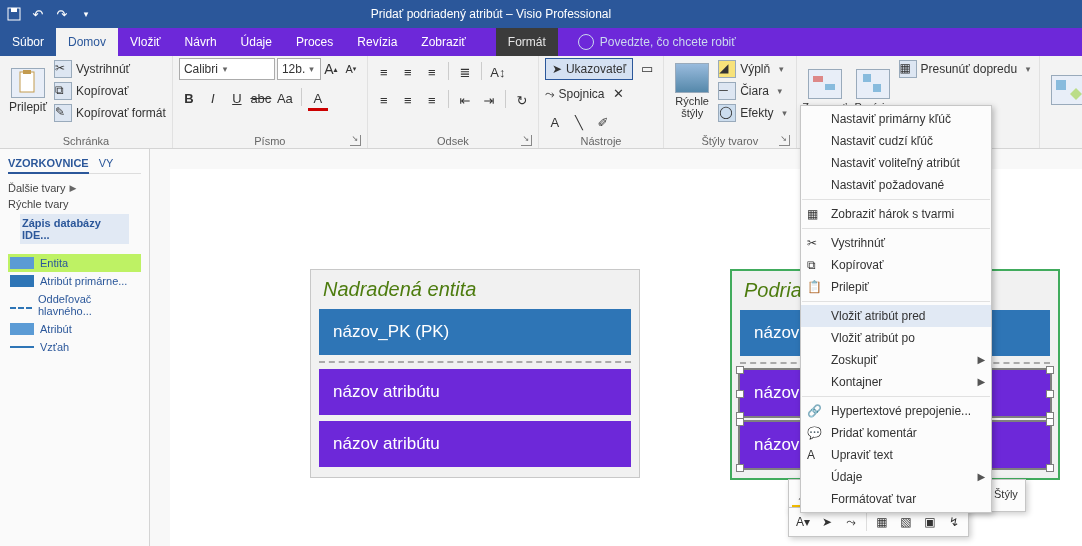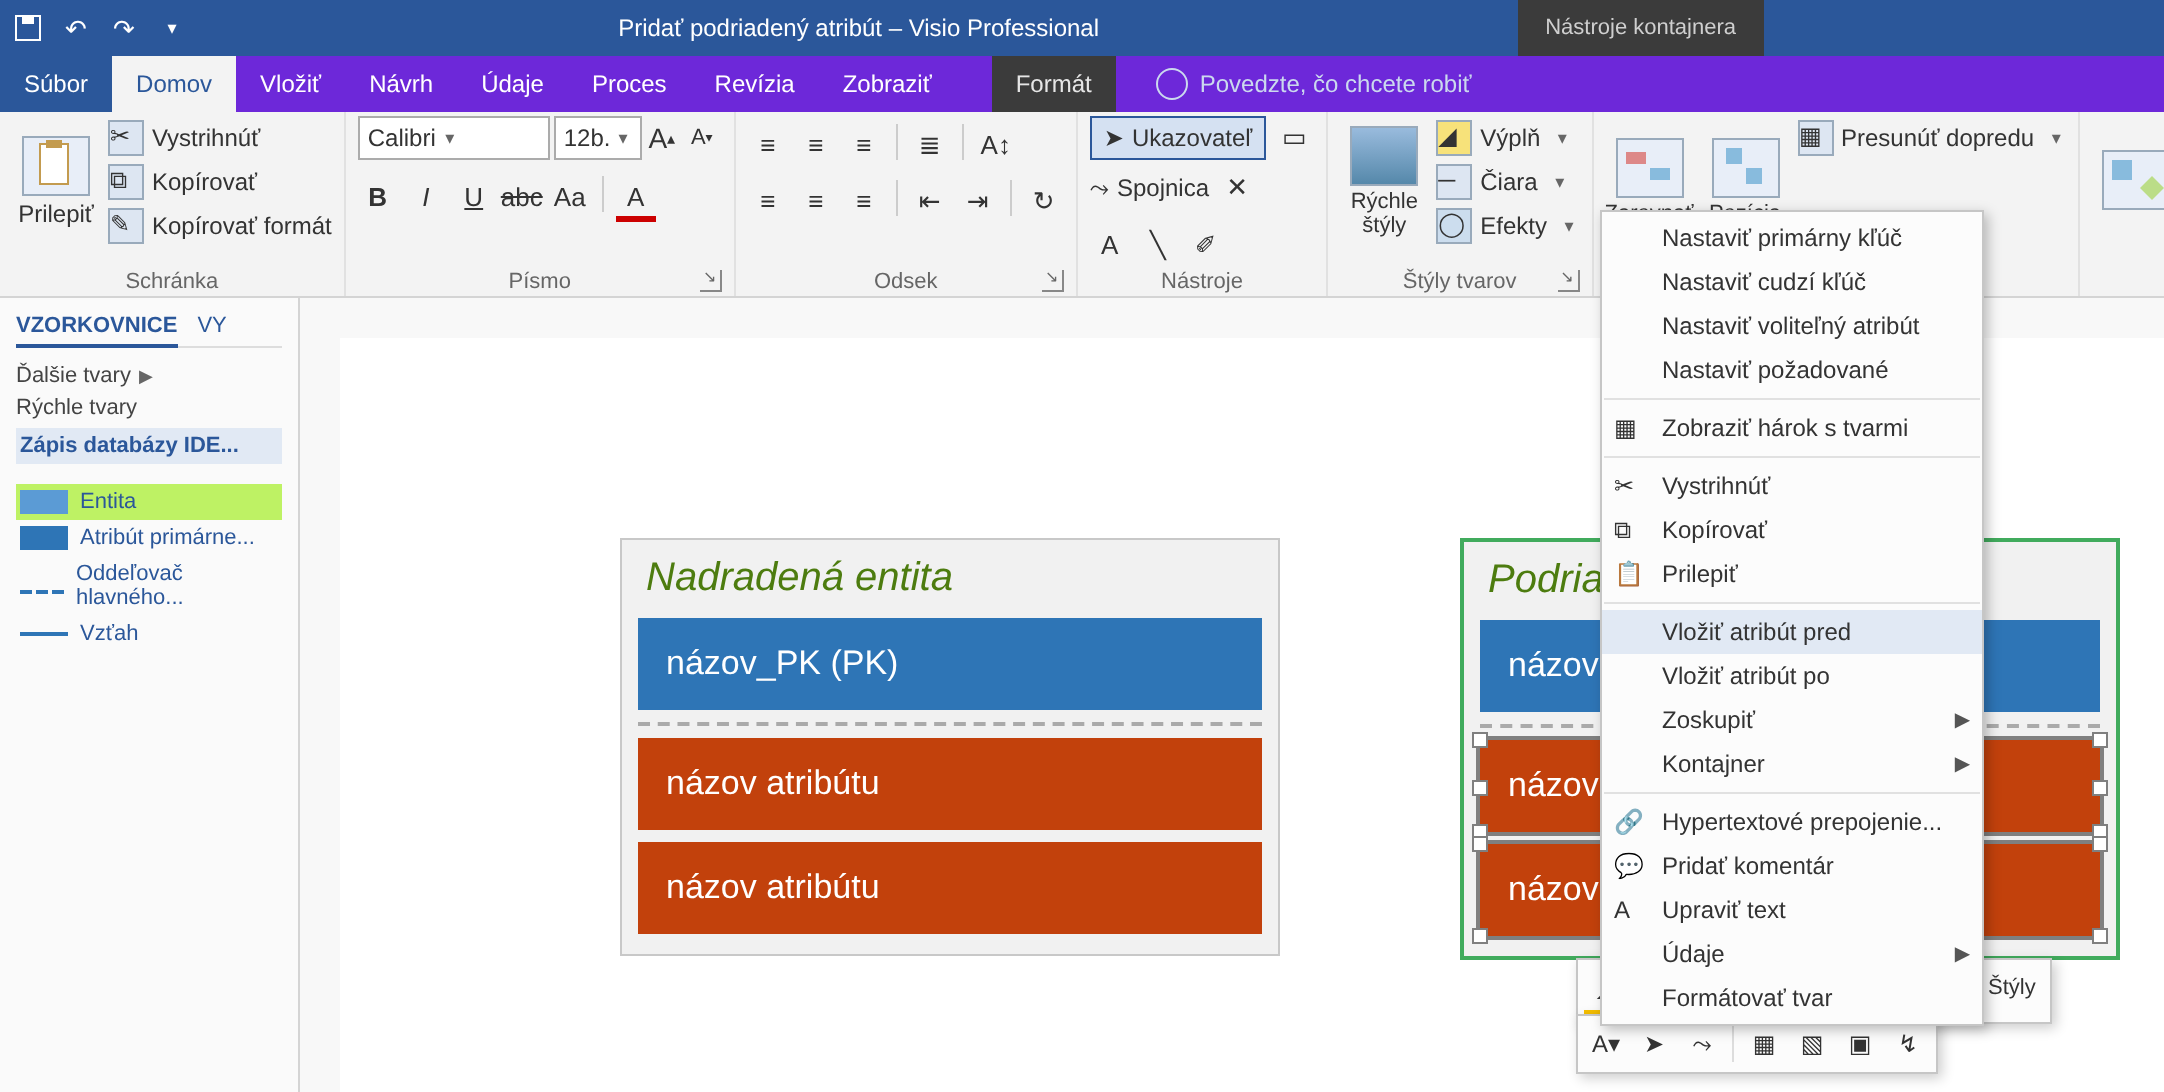--- a/index.html
+++ b/index.html
@@ -34,34 +34,34 @@
 .sep{width:1px;height:18px;background:#ccc;margin:0 2px}
 .dropdown-btn{border:1px solid #ababab;background:#fff;height:20px;display:flex;align-items:center;padding:0 6px;gap:4px;cursor:pointer}
 .body-area{display:flex;height:398px;position:relative}
 .shapes-pane{width:150px;background:#fafafa;border-right:1px solid #d4d4d4;padding:8px 8px;box-sizing:border-box}
 .shapes-title{color:#2b579a;font-size:17px;margin-bottom:6px}
 .shapes-tabs{display:flex;gap:10px;font-size:11px;color:#2b579a;border-bottom:1px solid #ddd;padding-bottom:4px;margin-bottom:8px}
 .shapes-tabs .t{cursor:pointer}
 .shapes-tabs .t.active{font-weight:bold;border-bottom:2px solid #2b579a;padding-bottom:3px;margin-bottom:-5px}
 .shape-link{font-size:11px;color:#444;margin:4px 0;cursor:pointer;display:flex;align-items:center;gap:4px}
 .shape-link .arrow{font-size:9px;color:#666}
-.shape-cat{font-size:11px;color:#2b579a;margin:4px 0;cursor:pointer;text-decoration:none}
+.shape-cat{font-size:11px;color:#2b579a;margin:4px 12px;cursor:pointer;text-decoration:none}
 .shape-cat.active{background:#e1e9f4}
 .shape-item{display:flex;align-items:center;gap:6px;padding:3px 2px;font-size:11px;color:#2b579a;cursor:pointer}
 .shape-item .shp{width:24px;height:12px}
 .shape-item.sel{background:#bef264}
 .canvas-wrap{flex:1;background:#e6e6e6;position:relative;overflow:hidden}
 .ruler-h{position:absolute;top:0;left:20px;right:0;height:20px;background:#f8f8f8;border-bottom:1px solid #bbb}
 .ruler-v{position:absolute;top:20px;left:0;width:20px;bottom:0;background:#f8f8f8;border-right:1px solid #bbb}
 .ruler-c{position:absolute;top:0;left:0;width:20px;height:20px;background:#f8f8f8;border-right:1px solid #bbb;border-bottom:1px solid #bbb}
 .page{position:absolute;top:20px;left:20px;right:0;bottom:0;background:#fff}
 .entity{position:absolute;background:#f1f1f1;border:1px solid #c8c8c8;padding:8px 8px 4px 8px;box-sizing:border-box}
 .entity.sel{border:2px solid #41ab5d}
 .entity-title{font-size:20px;color:#4d7c0f;font-style:italic;margin:0 0 8px 4px}
-.attr{height:46px;background:#c2410c;color:#fff;font-size:17px;display:flex;align-items:center;padding:0 14px;margin-bottom:6px;box-sizing:border-box}
+.attr{height:46px;background:#6d28d9;color:#fff;font-size:17px;display:flex;align-items:center;padding:0 14px;margin-bottom:6px;box-sizing:border-box}
 .attr.pk{background:#2e75b6}
 .attr.sel{outline:2px solid #7f7f7f;position:relative}
 .handle{width:6px;height:6px;background:#fff;border:1px solid #7f7f7f;position:absolute}
 .context-menu{position:absolute;background:#fcfcfc;border:1px solid #c6c6c6;box-shadow:2px 2px 6px rgba(0,0,0,.25);font-size:12px;z-index:50;min-width:178px;padding:2px 0}
 .cm-item{padding:4px 20px 4px 30px;cursor:pointer;position:relative;white-space:nowrap}
 .cm-item:hover,.cm-item.hl{background:#e1e9f4}
 .cm-item .arr{position:absolute;right:6px;top:5px;font-size:10px;color:#555}
 .cm-item .ci{position:absolute;left:6px;top:4px;width:14px;height:14px}
 .cm-sep{height:1px;background:#e1e1e1;margin:3px 1px}
 .mini-toolbar{position:absolute;background:#fcfcfc;border:1px solid #c6c6c6;box-shadow:2px 2px 6px rgba(0,0,0,.2);display:flex;padding:3px;gap:2px;z-index:40}
@@ -78,21 +78,20 @@
         <svg width="14" height="14">
           <rect x="1" y="1" width="12" height="12" fill="none" stroke="#fff"></rect>
           <rect x="4" y="1" width="6" height="4" fill="#fff"></rect>
         </svg>
       </span>
     <span class="ico">↶</span>
     <span class="ico">↷</span>
     <span class="ico" style="font-size:9px">▾</span>
   </div>
   <div class="title">Pridať podriadený atribút – Visio Professional</div>
-  <div class="ctx-tab">Nástroje kontajnera</div>
   <div style="width:200px"></div>
 </div>
 
 <div class="menubar">
   <div class="tab file">Súbor</div>
   <div class="tab active">Domov</div>
   <div class="tab">Vložiť</div>
   <div class="tab">Návrh</div>
   <div class="tab">Údaje</div>
   <div class="tab">Proces</div>
@@ -315,20 +314,24 @@
         <span class="shp" style="background:#5b9bd5"></span>
         <span>Entita</span>
       </div>
     <div class="shape-item">
         <span class="shp" style="background:#2e75b6"></span>
         <span>Atribút primárne...</span>
       </div>
     <div class="shape-item">
         <span class="shp" style="border-top:2px dashed #2e75b6;height:0;margin-top:6px"></span>
         <span>Oddeľovač hlavného...</span>
+      </div>
+    <div class="shape-item">
+        <span class="shp" style="background:#5b9bd5"></span>
+        <span>Atribút</span>
       </div>
     <div class="shape-item">
         <span class="shp">
           <svg width="24" height="12">
             <line x1="0" y1="6" x2="24" y2="6" stroke="#2e75b6" stroke-width="2"></line>
           </svg>
         </span>
         <span>Vzťah</span>
       </div>
   </div>

